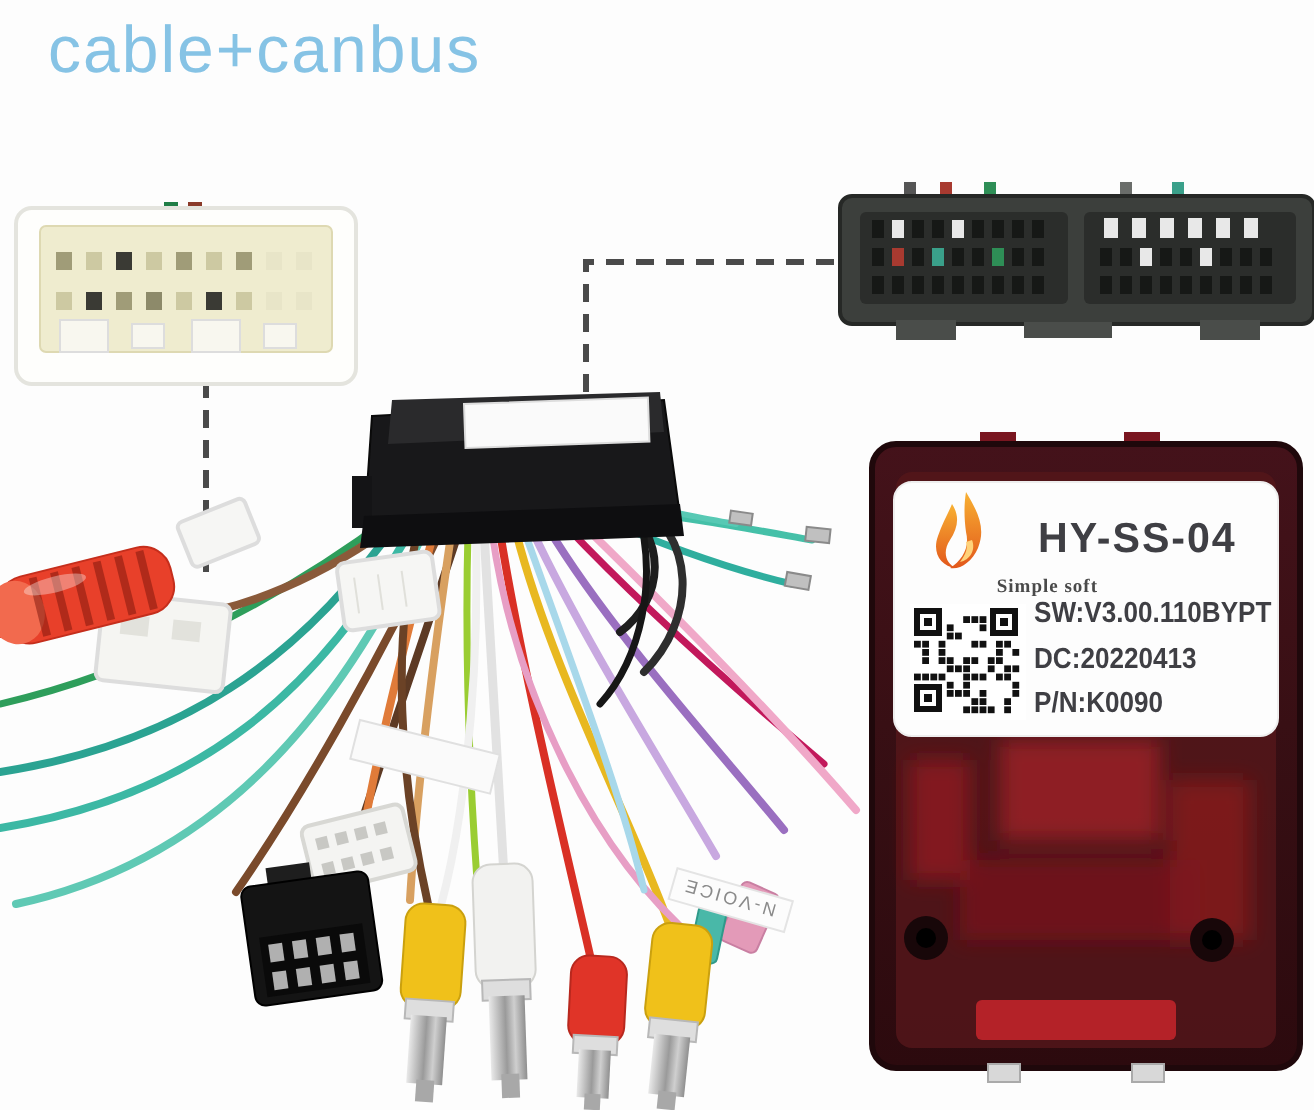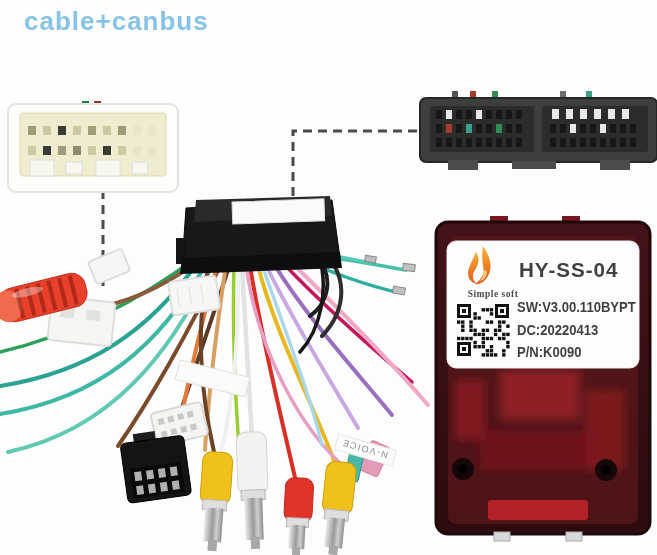--- a/index.html
+++ b/index.html
@@ -1,26 +1,26 @@
 <!DOCTYPE html>
 <html><head>
 <meta charset="utf-8">
 <style>
   html,body{margin:0;padding:0;background:#fff;}
   #stage{position:relative;width:657px;height:555px;background:#fdfdfd;overflow:hidden;
          font-family:"Liberation Sans",sans-serif;}
   #scene{position:absolute;left:0;top:0;}
   .ovl{position:absolute;z-index:5;}
-  #title{left:24px;top:6px;font-size:26px;font-weight:700;letter-spacing:1px;color:#86c3e5;}
+  #title{left:24px;top:6px;font-size:33px;font-weight:400;letter-spacing:1px;color:#86c3e5;}
   .boxtext{color:#3f3f44;transform-origin:left top;}
   #model{left:519px;top:258px;font-size:21px;font-weight:600;letter-spacing:1px;transform:scaleX(.98);}
   #swline{left:517px;top:299px;font-size:14.5px;font-weight:600;transform:scaleX(.9);}
   #dcline{left:517px;top:322px;font-size:14.5px;font-weight:600;transform:scaleX(.9);}
   #pnline{left:517px;top:344px;font-size:14.5px;font-weight:600;transform:scaleX(.9);}
-  #brand{left:447px;top:289px;width:92px;text-align:center;font-size:9.5px;font-weight:700;
+  #brand{left:457px;top:289px;width:92px;text-align:right;font-size:9.5px;font-weight:700;
          color:#4a4a4a;font-family:"Liberation Serif",serif;letter-spacing:.5px;}
 </style>
 </head>
 <body>
 
 <div id="stage">
 
 <svg id="scene" width="657" height="555" viewBox="0 0 657 555">
   <defs>
     <linearGradient id="metal" x1="0" y1="0" x2="1" y2="0">

